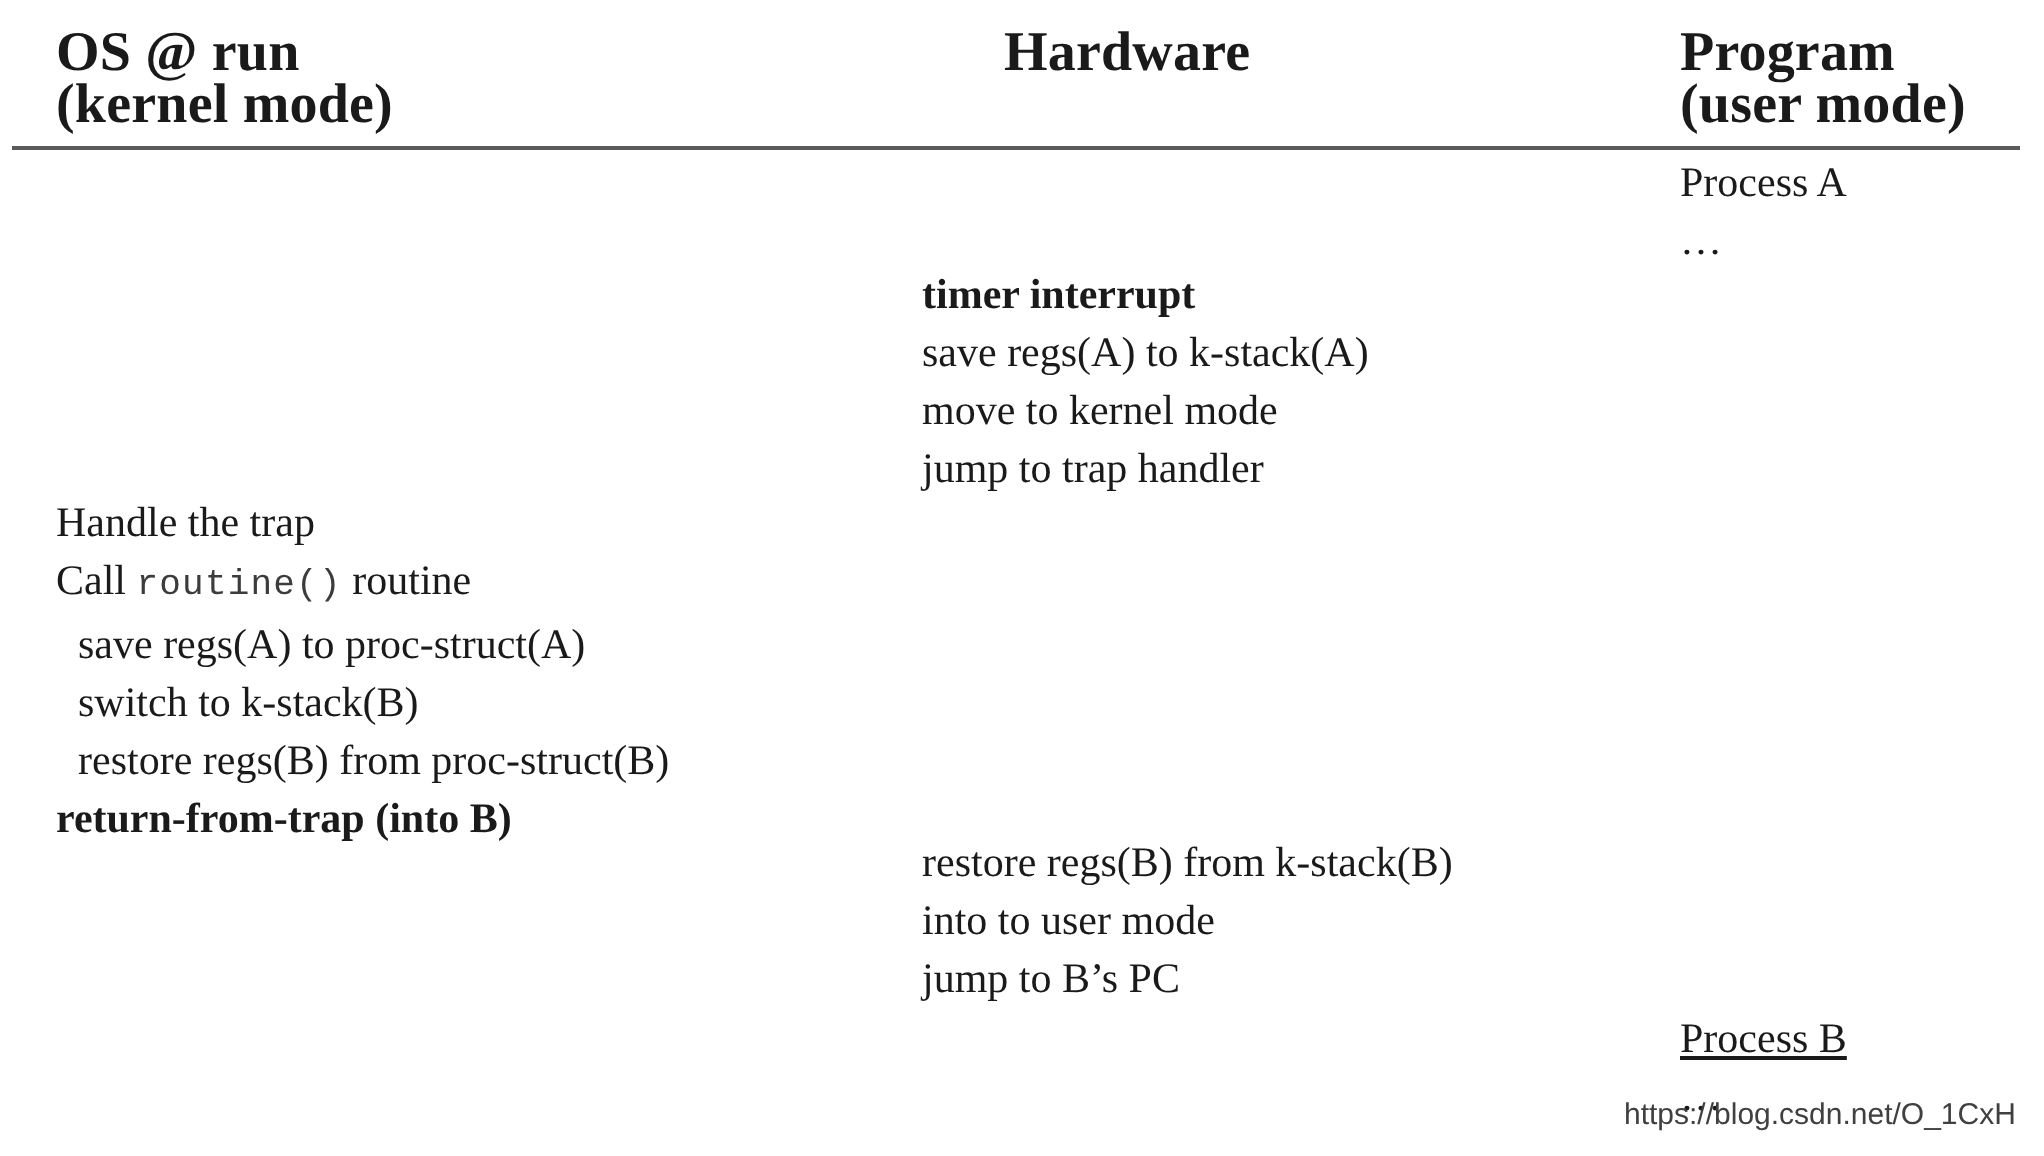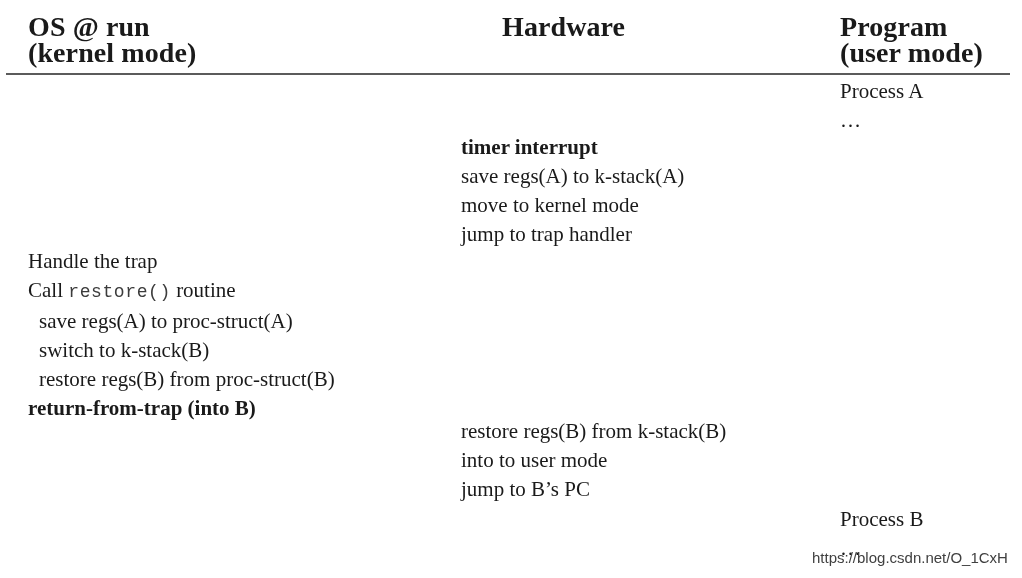--- a/index.html
+++ b/index.html
@@ -74,21 +74,21 @@
     line-height: 29px;
     letter-spacing: 1px;
   }
 
   
   .blk-hw-1    { left: 461px; top: 133px; }
   .blk-os-1    { left: 28px;  top: 247px; }
   .blk-hw-2    { left: 461px; top: 417px; }
   .blk-pg-a    { left: 840px; top: 77px;  }
   .blk-pg-a-el { left: 840px; top: 106px; }
-  .blk-pg-b    { left: 840px; top: 505px; }
+  .blk-pg-b    { left: 840px; top: 505px; text-decoration: underline; }
   .blk-pg-b-el { left: 840px; top: 534px; }
 
   
   .watermark {
     position: absolute;
     left: 812px;
     top: 549px;
     font-family: "Liberation Sans", "DejaVu Sans", sans-serif;
     font-size: 15px;
     line-height: 18px;
@@ -131,21 +131,21 @@
 
   <div class="block blk-hw-1">
     <span class="ln bold">timer interrupt</span>
     <span class="ln">save regs(A) to k-stack(A)</span>
     <span class="ln">move to kernel mode</span>
     <span class="ln">jump to trap handler</span>
   </div>
 
   <div class="block blk-os-1">
     <span class="ln">Handle the trap</span>
-    <span class="ln"><span>Call </span><span class="mono">restore()</span><span> routine</span></span>
+    <span class="ln"><span>Call </span><span class="mono">routine()</span><span> routine</span></span>
     <span class="ln indent">save regs(A) to proc-struct(A)</span>
     <span class="ln indent">switch to k-stack(B)</span>
     <span class="ln indent">restore regs(B) from proc-struct(B)</span>
     <span class="ln bold">return-from-trap (into B)</span>
   </div>
 
   <div class="block blk-hw-2">
     <span class="ln">restore regs(B) from k-stack(B)</span>
     <span class="ln">into to user mode</span>
     <span class="ln">jump to B’s PC</span>

